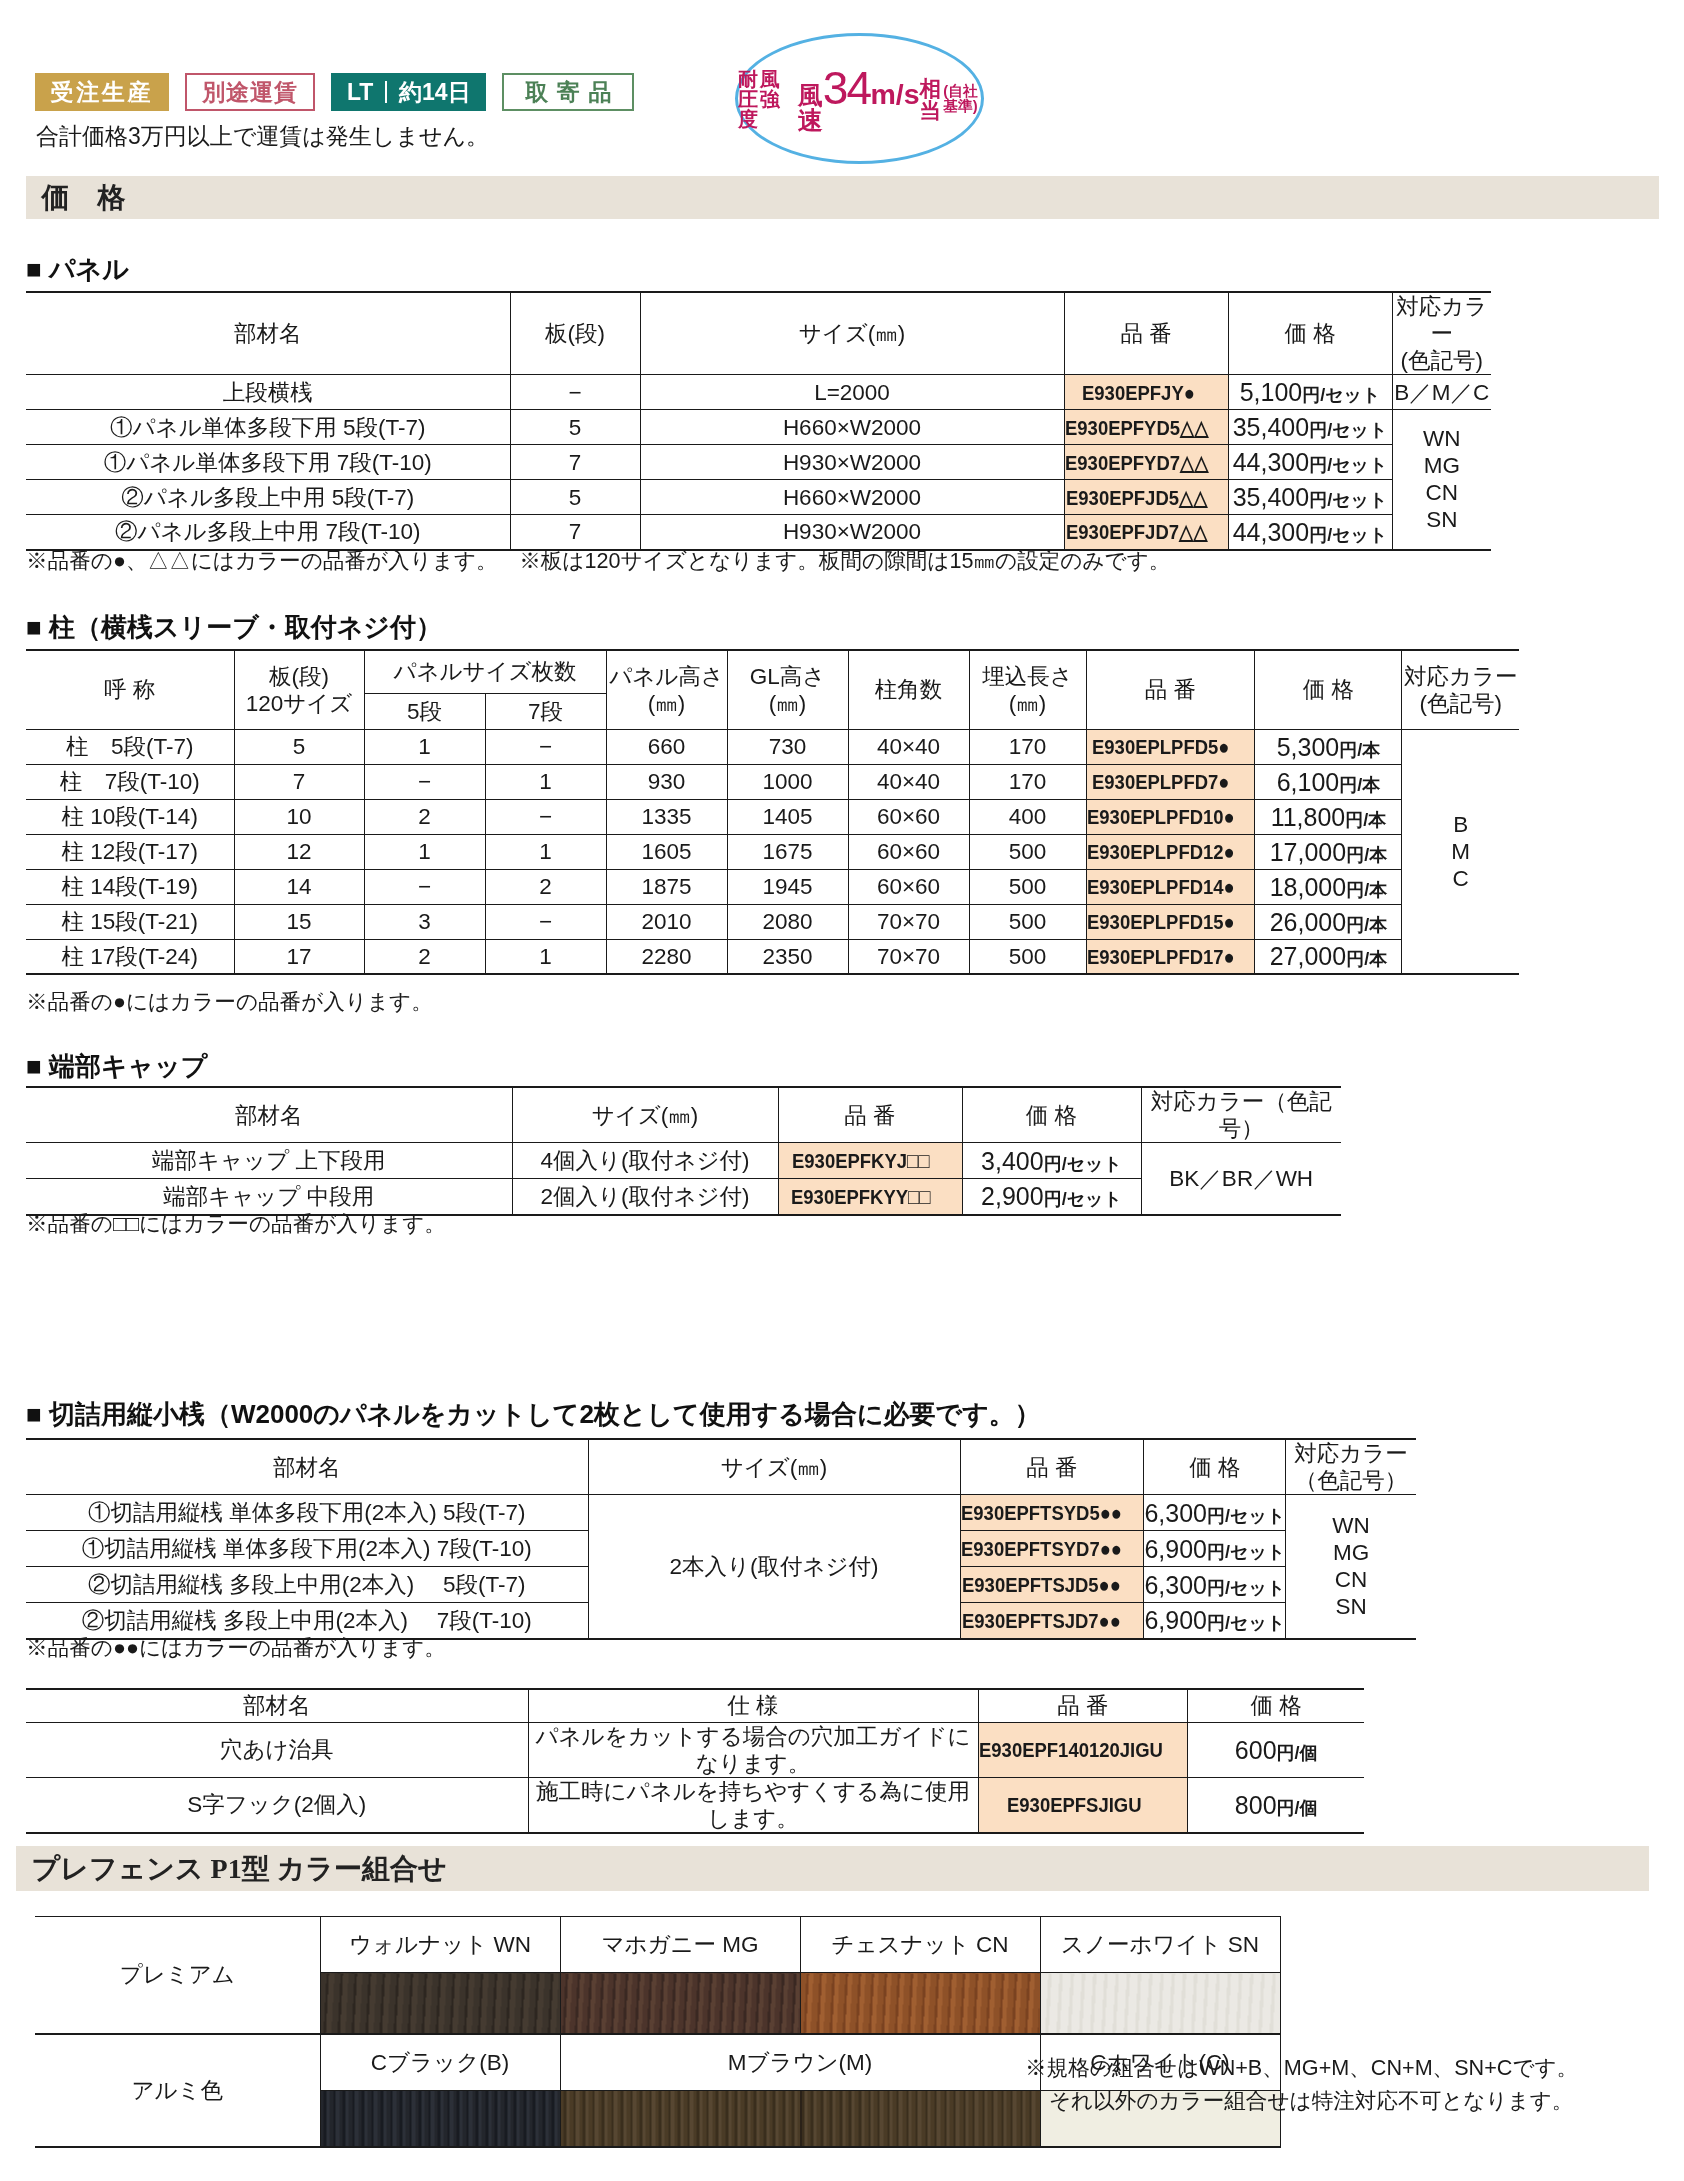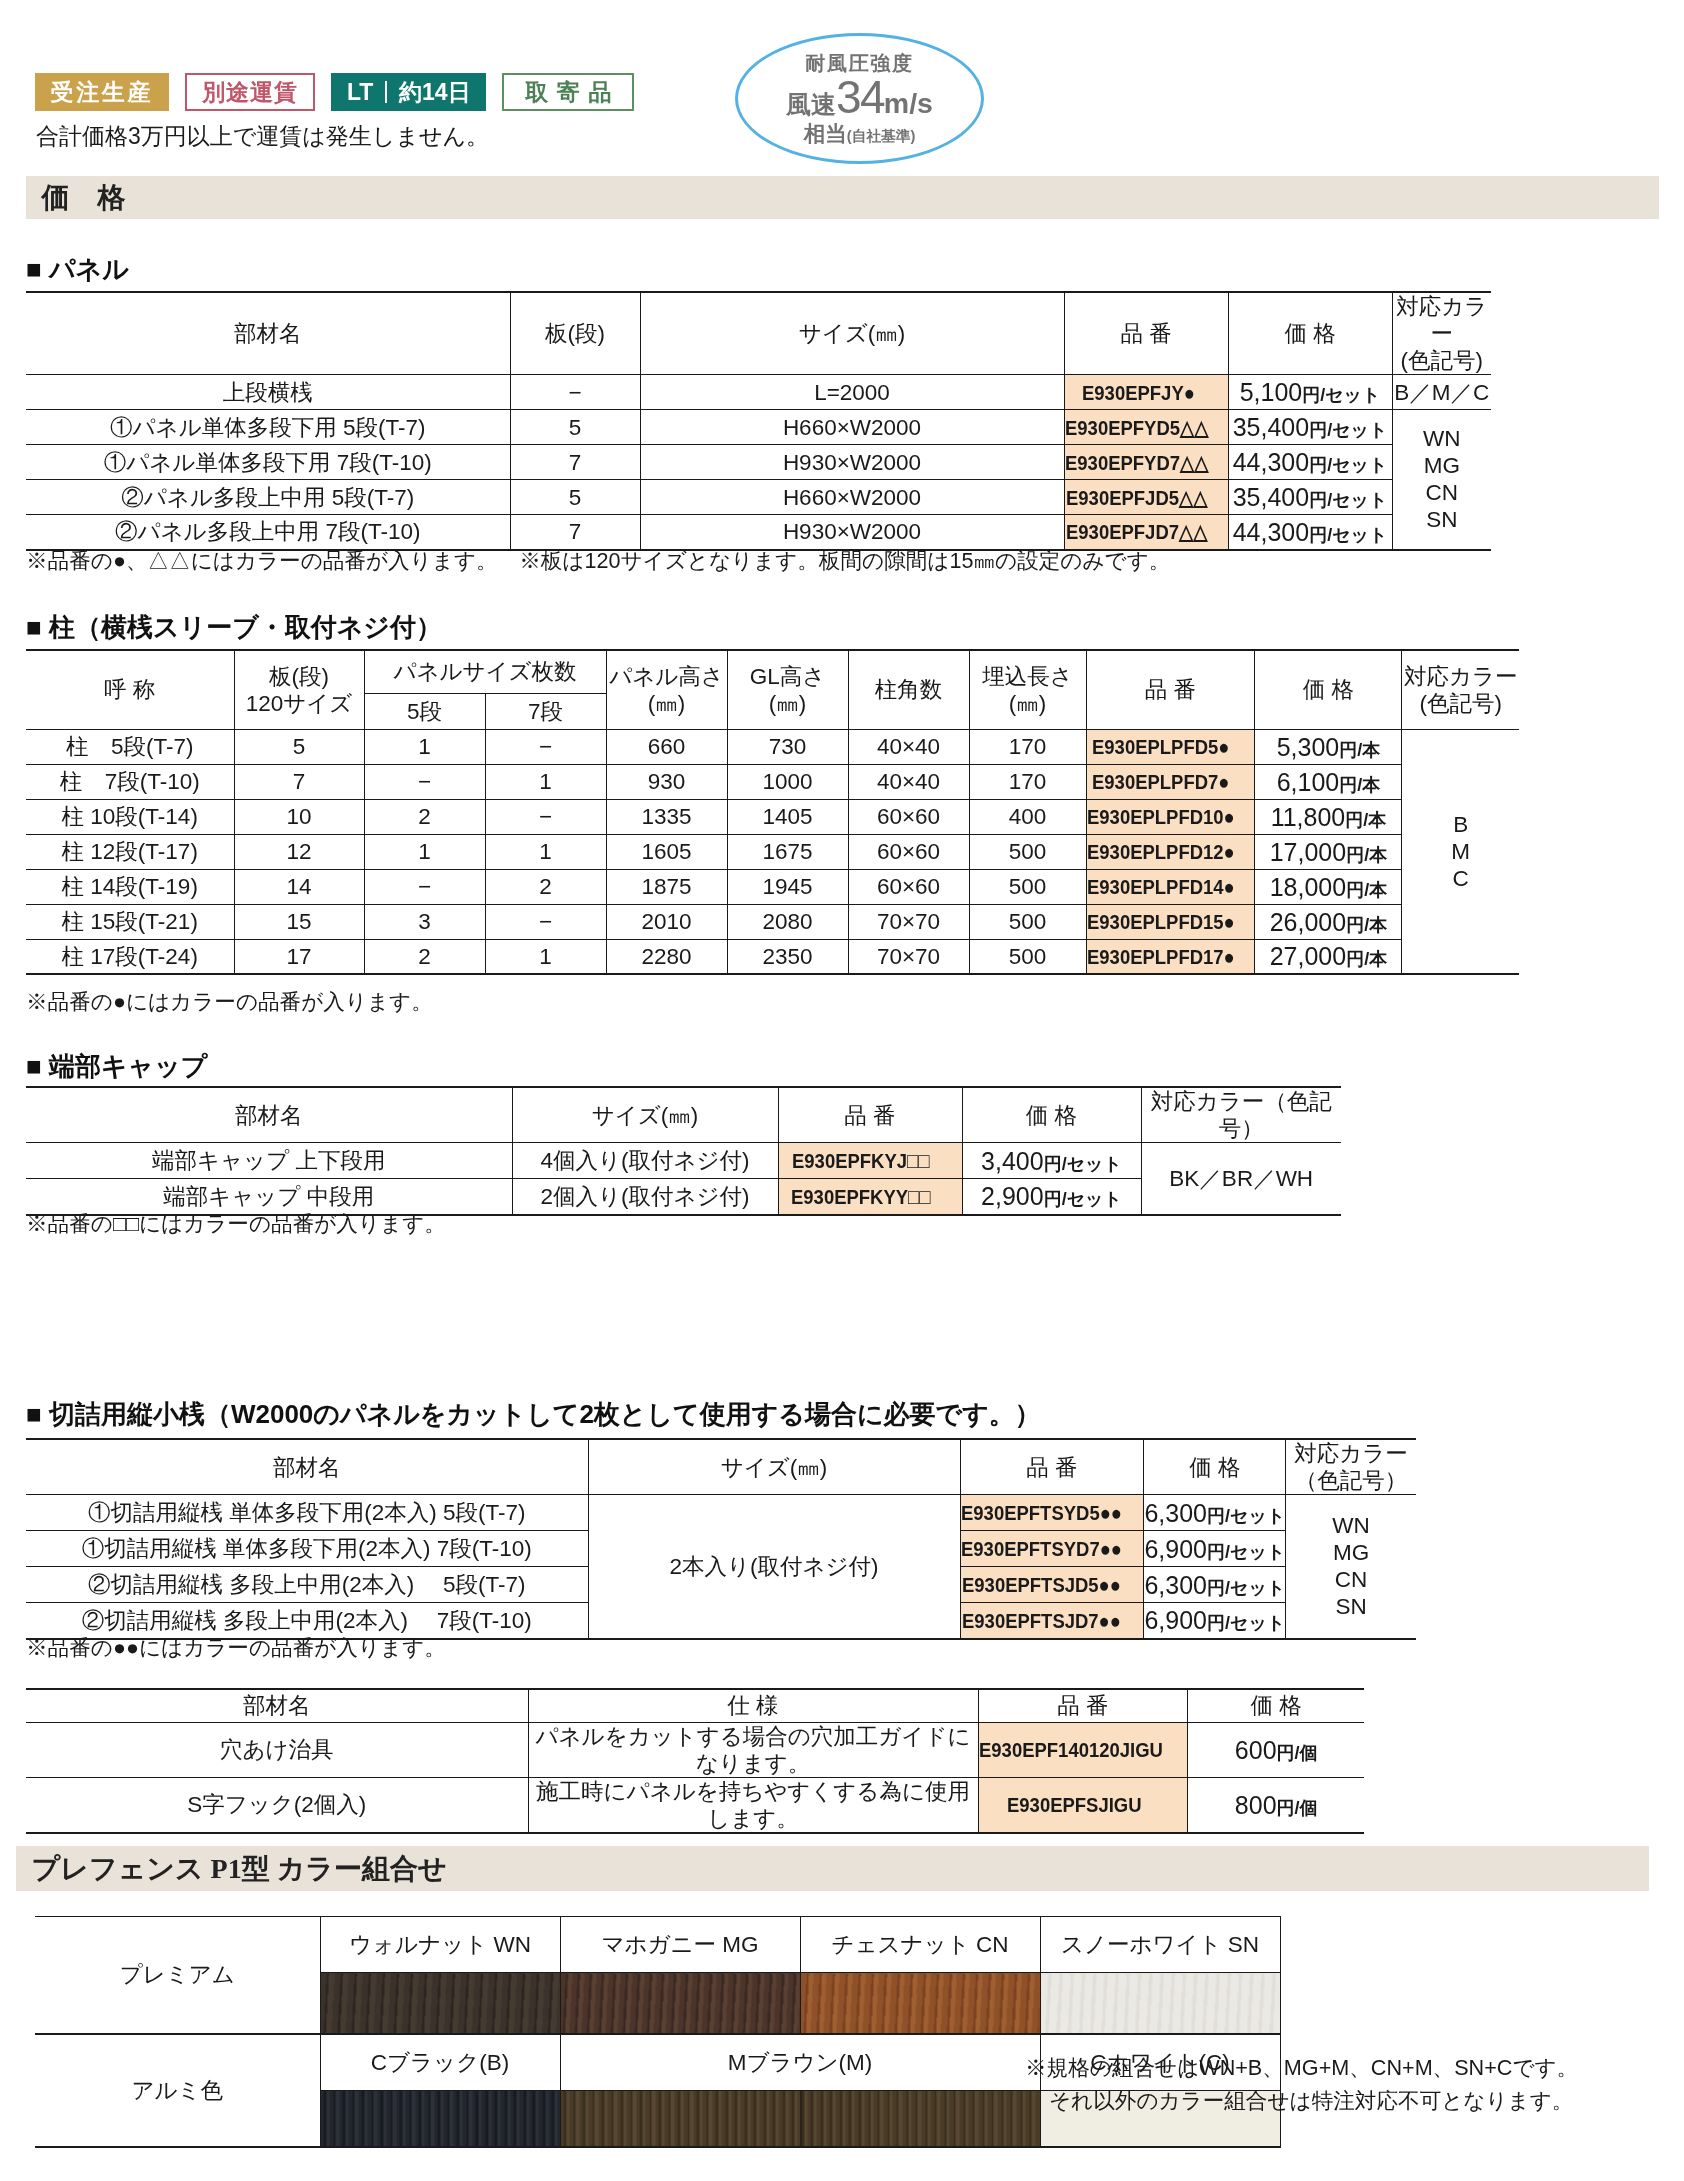--- a/index.html
+++ b/index.html
@@ -14,21 +14,21 @@
   .badge-gold{background:#c9a24b;color:#fff;letter-spacing:2.6px;min-width:118px;}
   .badge-red{background:#fff;border:2.6px solid #c0566a;color:#c0566a;letter-spacing:0.9px;min-width:118px;}
   .badge-green{background:#0f766e;color:#fff;gap:12px;min-width:152px;}
   .badge-green .vdiv{width:1.7px;height:22.5px;background:#fff;}
   .badge-outline-green{background:#fff;border:2.6px solid #5d8f63;color:#4c8156;letter-spacing:8.6px;
                        padding-left:21px;padding-right:12px;min-width:130px;}
   .freight-note{font-size:23px;color:#1a1a1a;}
 
   
   .wind{width:249px;height:131px;border:3.5px solid #54b1e3;border-radius:50%;box-sizing:border-box;
-        display:flex;flex-direction:column;align-items:center;justify-content:center;color:#737373;}
+        display:flex;align-items:center;justify-content:center;color:#be185d;}
   .wind .w1{font-size:20px;font-weight:bold;letter-spacing:1.7px;line-height:1;}
   .wind .w2{display:flex;align-items:baseline;line-height:1;margin-top:1.7px;}
   .wind .wp{font-size:25px;font-weight:bold;}
   .wind .wv{font-size:46px;font-weight:normal;letter-spacing:-1.7px;}
   .wind .wu{font-size:28.5px;font-weight:bold;}
   .wind .w3{display:flex;align-items:baseline;line-height:1;margin-top:2.6px;}
   .wind .ws{font-size:21.6px;font-weight:bold;}
   .wind .wss{font-size:14.7px;font-weight:bold;}
 
   

